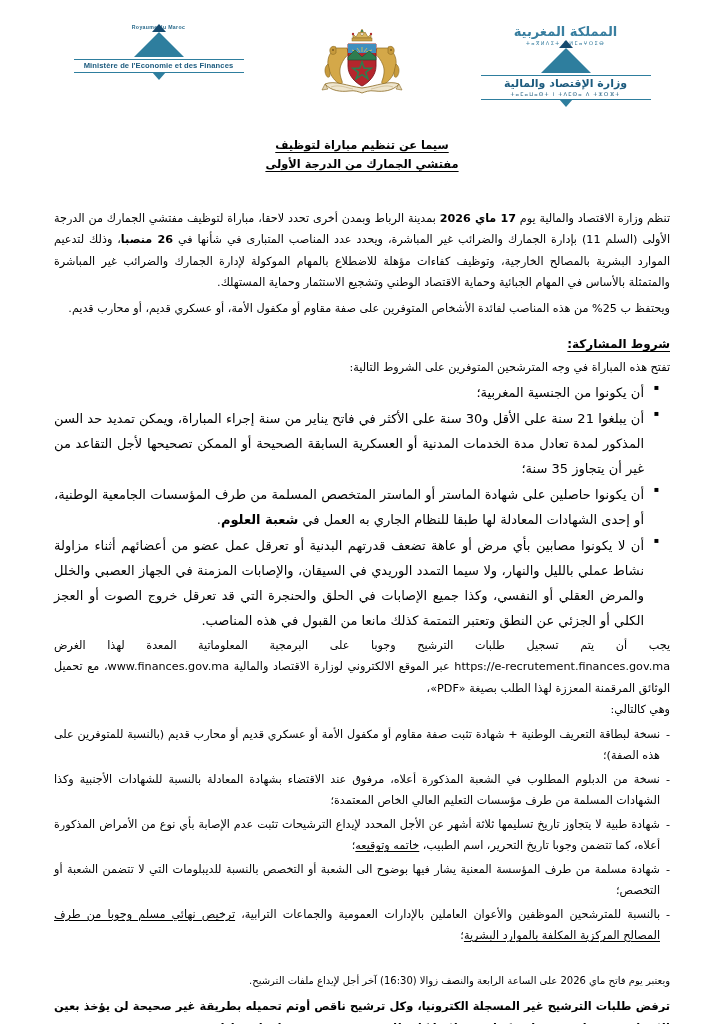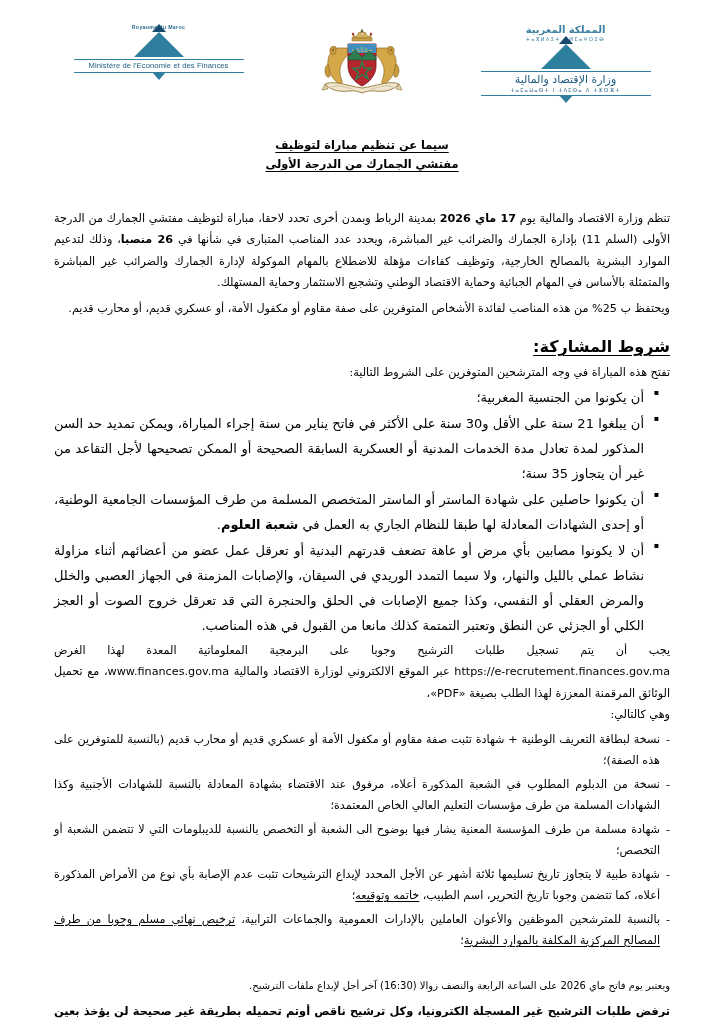--- a/index.html
+++ b/index.html
@@ -47,21 +47,21 @@
   .logo-top-text {
     font-size: 5.2px;
     letter-spacing: 0.35px;
     color: #2b6b8c;
     font-weight: bold;
     font-family: "Liberation Sans", sans-serif;
     margin-bottom: 1px;
     white-space: nowrap;
   }
   .logo-top-text.ar {
-    font-size: 10px;
+    font-size: 13px;
     letter-spacing: 0;
     color: #3a7fa0;
     font-family: "DejaVu Sans", sans-serif;
   }
   .logo-tifinagh {
     font-size: 5px;
     letter-spacing: 1.4px;
     color: #3a7fa0;
     font-family: "DejaVu Sans", sans-serif;
     margin-bottom: 1px;
@@ -87,21 +87,21 @@
     left: -7px;
     bottom: 0;
     width: 0; height: 0;
     border-left: 7px solid transparent;
     border-right: 7px solid transparent;
     border-bottom: 8px solid #164a6e;
   }
 
   .logo-name {
     font-size: 7.6px;
-    font-weight: normal;
+    font-weight: bold;
     color: #1d5b7e;
     font-family: "Liberation Sans", sans-serif;
     letter-spacing: 0.1px;
     white-space: nowrap;
     margin-top: 1px;
   }
   .logo-name.ar {
     font-size: 11px;
     font-family: "DejaVu Sans", sans-serif;
     letter-spacing: 0;
@@ -171,21 +171,21 @@
     text-align-last: right;
     margin: 0;
   }
 
   .para.first { margin-top: 34px; }
   .para.reserve { margin-top: 4px; }
 
   .b { font-weight: bold; }
 
   .section-head {
-    font-size: 16px;
+    font-size: 12px;
     font-weight: bold;
     text-decoration: underline;
     text-underline-offset: 2.5px;
     margin: 18px 0 6px 0;
     text-align: right;
   }
   .section-head.candidature { margin-top: 22px; }
 
   .intro-line {
     font-size: 11.2px;
@@ -378,22 +378,22 @@
     </ul>
 
 
     <p class="para"><span>يجب أن يتم تسجيل طلبات الترشيح وجوبا على البرمجية المعلوماتية المعدة لهذا الغرض </span><a class="link ltr" href="#">https://e-recrutement.finances.gov.ma</a><span> عبر الموقع الالكتروني لوزارة الاقتصاد والمالية </span><a class="link ltr" href="#">www.finances.gov.ma</a><span>، مع تحميل الوثائق المرقمنة المعززة لهذا الطلب بصيغة «PDF»،</span></p>
 
     <p class="intro-line">وهي كالتالي:</p>
 
     <ul class="dossier">
       <li><span>نسخة لبطاقة التعريف الوطنية + شهادة تثبت صفة مقاوم أو مكفول الأمة أو عسكري قديم أو محارب قديم (بالنسبة للمتوفرين على هذه الصفة)؛</span></li>
       <li><span>نسخة من الدبلوم المطلوب في الشعبة المذكورة أعلاه، مرفوق عند الاقتضاء بشهادة المعادلة بالنسبة للشهادات الأجنبية وكذا الشهادات المسلمة من طرف مؤسسات التعليم العالي الخاص المعتمدة؛</span></li>
+      <li><span>شهادة طبية لا يتجاوز تاريخ تسليمها ثلاثة أشهر عن الأجل المحدد لإيداع الترشيحات تثبت عدم الإصابة بأي نوع من الأمراض المذكورة أعلاه، كما تتضمن وجوبا تاريخ التحرير، اسم الطبيب، </span><span class="u">خاتمه وتوقيعه</span><span>؛</span></li>
       <li><span>شهادة مسلمة من طرف المؤسسة المعنية يشار فيها بوضوح الى الشعبة أو التخصص بالنسبة للديبلومات التي لا تتضمن الشعبة أو التخصص؛</span></li>
-      <li><span>شهادة طبية لا يتجاوز تاريخ تسليمها ثلاثة أشهر عن الأجل المحدد لإيداع الترشيحات تثبت عدم الإصابة بأي نوع من الأمراض المذكورة أعلاه، كما تتضمن وجوبا تاريخ التحرير، اسم الطبيب، </span><span class="u">خاتمه وتوقيعه</span><span>؛</span></li>
       <li><span>بالنسبة للمترشحين الموظفين والأعوان العاملين بالإدارات العمومية والجماعات الترابية، </span><span class="u">ترخيص نهائي مسلم وجوبا من طرف المصالح المركزية المكلفة بالموارد البشرية</span><span>؛</span></li>
     </ul>
 
     <p class="deadline"><span>ويعتبر يوم فاتح ماي 2026 على الساعة الرابعة والنصف زوالا (</span><span class="ltr">16:30</span><span>) آخر أجل لإيداع ملفات الترشيح.</span></p>
 
     <p class="warn">ترفض طلبات الترشيح غير المسجلة الكترونيا، وكل ترشيح ناقص أوتم تحميله بطريقة غير صحيحة لن يؤخذ بعين الاعتبار ويحتفظ دون جواب، كما يعتبر لاغيا كل طلب ترشيح يتضمن معلومات خاطئة.</p>
 
   </div>
 </div>
 

